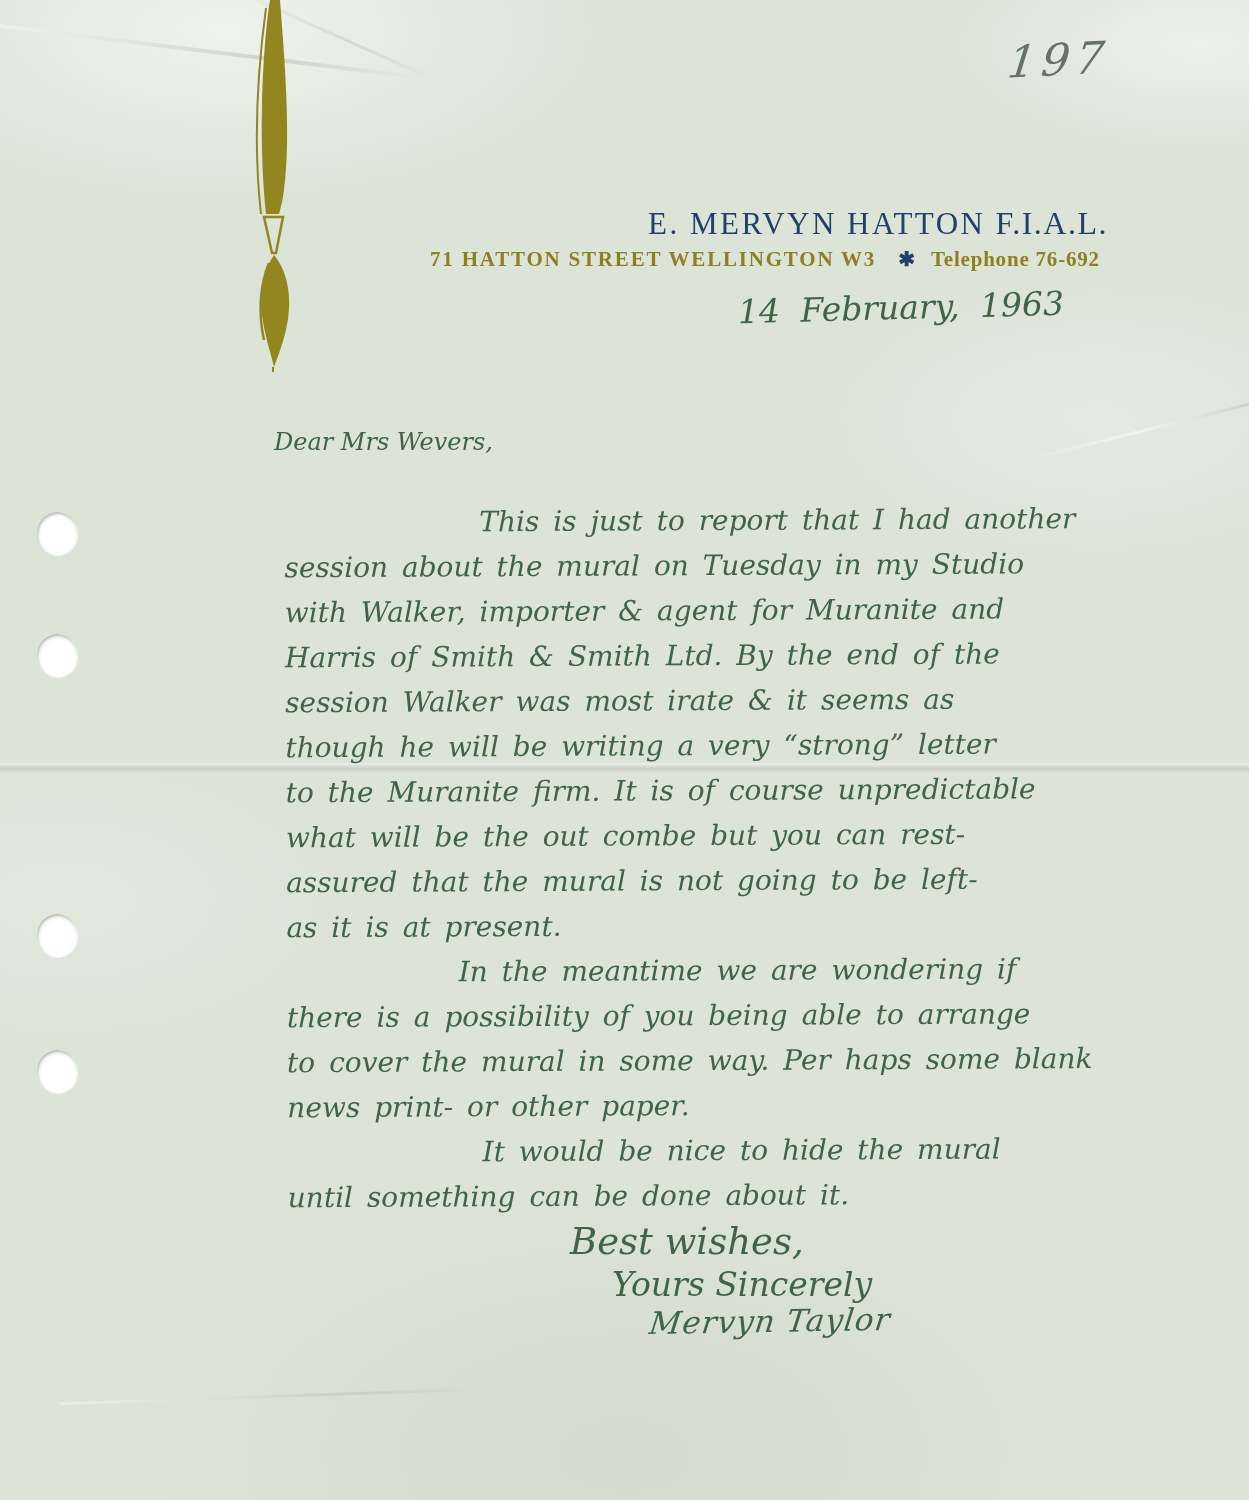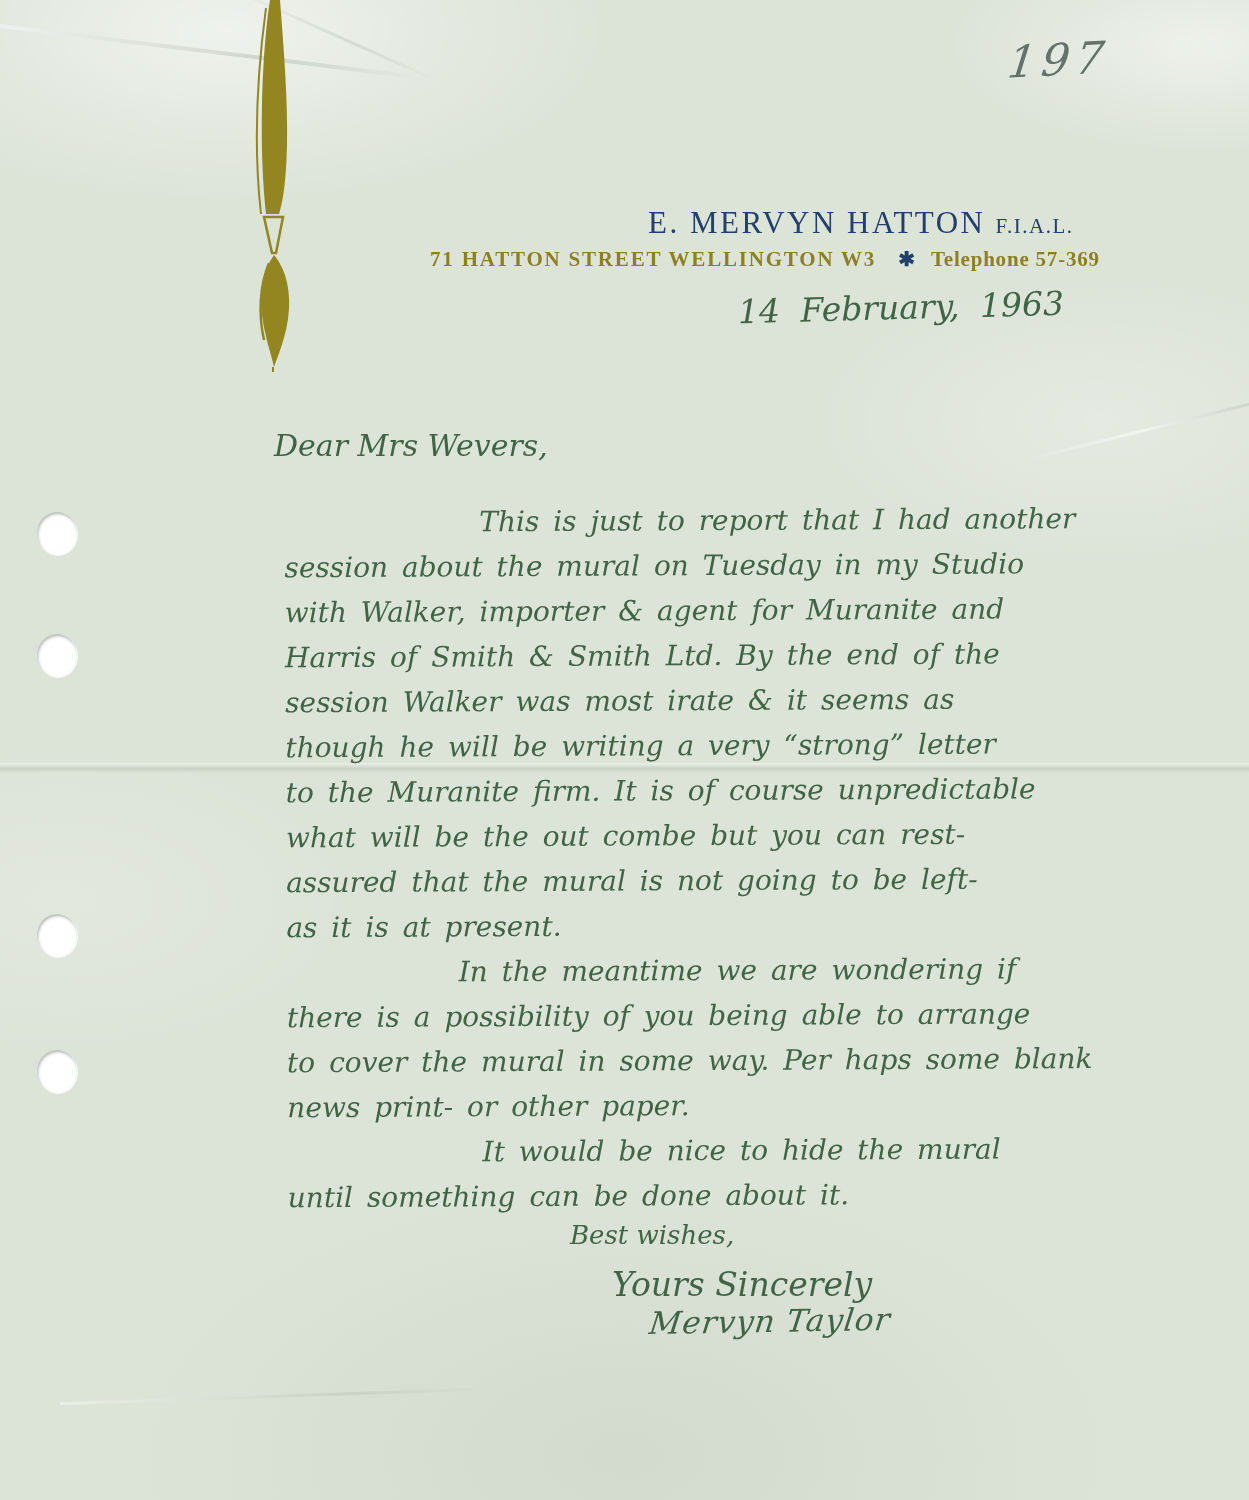--- a/index.html
+++ b/index.html
@@ -55,47 +55,47 @@
     position:absolute;left:1008px;top:34px;
     font-family:"DejaVu Serif", serif;font-style:italic;
     font-size:44px;color:var(--pencil-grey);
     transform:rotate(-3deg) skewX(-10deg);letter-spacing:6px;opacity:.85;
   }
 
   .lh-name{
     position:absolute;left:648px;top:205px;white-space:nowrap;
     color:var(--header-navy);font-size:31px;letter-spacing:2.5px;font-weight:500;
   }
-  .lh-name .creds{font-size:21px;letter-spacing:1.5px;margin-left:10px;}
+  .lh-name .creds{font-size:32px;letter-spacing:1.5px;margin-left:10px;}
   .lh-address{
     position:absolute;left:430px;top:247px;white-space:nowrap;
     color:var(--letterhead-olive);font-weight:bold;font-size:21px;letter-spacing:1.8px;
   }
   .lh-address .sep{color:var(--header-navy);font-size:20px;margin:0 16px 0 22px;letter-spacing:0;}
   .lh-address .phone{letter-spacing:0.8px;}
 
   .hand{
     font-family:"DejaVu Serif", serif;font-style:italic;
     color:var(--ink-green);
   }
   .date-line{
     position:absolute;left:738px;top:288px;font-size:33px;
     transform:rotate(-1.5deg);word-spacing:10px;white-space:nowrap;
   }
   .salutation{
-    position:absolute;left:274px;top:428px;font-size:30px;white-space:nowrap;
+    position:absolute;left:274px;top:428px;font-size:24px;white-space:nowrap;
   }
   .letter-body{
     position:absolute;left:286px;top:498px;width:860px;font-size:28px;line-height:45px;
     word-spacing:5px;transform:rotate(-0.3deg);
   }
   .letter-body .ln{white-space:nowrap;}
   .letter-body .ind-1{text-indent:195px;}
   .letter-body .ind-2{text-indent:172px;}
-  .closing-regards{position:absolute;left:570px;top:1220px;font-size:26px;white-space:nowrap;}
+  .closing-regards{position:absolute;left:570px;top:1220px;font-size:37px;white-space:nowrap;}
   .closing-valediction{position:absolute;left:612px;top:1265px;font-size:33px;white-space:nowrap;}
   .closing-signature{
     position:absolute;left:650px;top:1303px;font-size:31px;white-space:nowrap;
     transform:skewX(-8deg) rotate(-1deg);letter-spacing:1px;
   }
 </style>
 </head>
 <body>
 
 <div class="paper">
@@ -122,21 +122,21 @@
   </svg>
 </div>
 
 <div class="folio">197</div>
 
 <div class="lh-name">
   <span>E. MERVYN HATTON</span><span class="creds">F.I.A.L.</span>
 </div>
 
 <div class="lh-address">
-  <span>71 HATTON STREET WELLINGTON W3</span><span class="sep">✱</span><span class="phone">Telephone 57-369</span>
+  <span>71 HATTON STREET WELLINGTON W3</span><span class="sep">✱</span><span class="phone">Telephone 76-692</span>
 </div>
 
 <div class="hand date-line">14 February, 1963</div>
 
 <div class="hand salutation">Dear Mrs Wevers,</div>
 
 <div class="hand letter-body">
   <div class="ln ind-1">This is just to report that I had another</div>
   <div class="ln">session about the mural on Tuesday in my Studio</div>
   <div class="ln">with Walker, importer &amp; agent for Muranite and</div>

